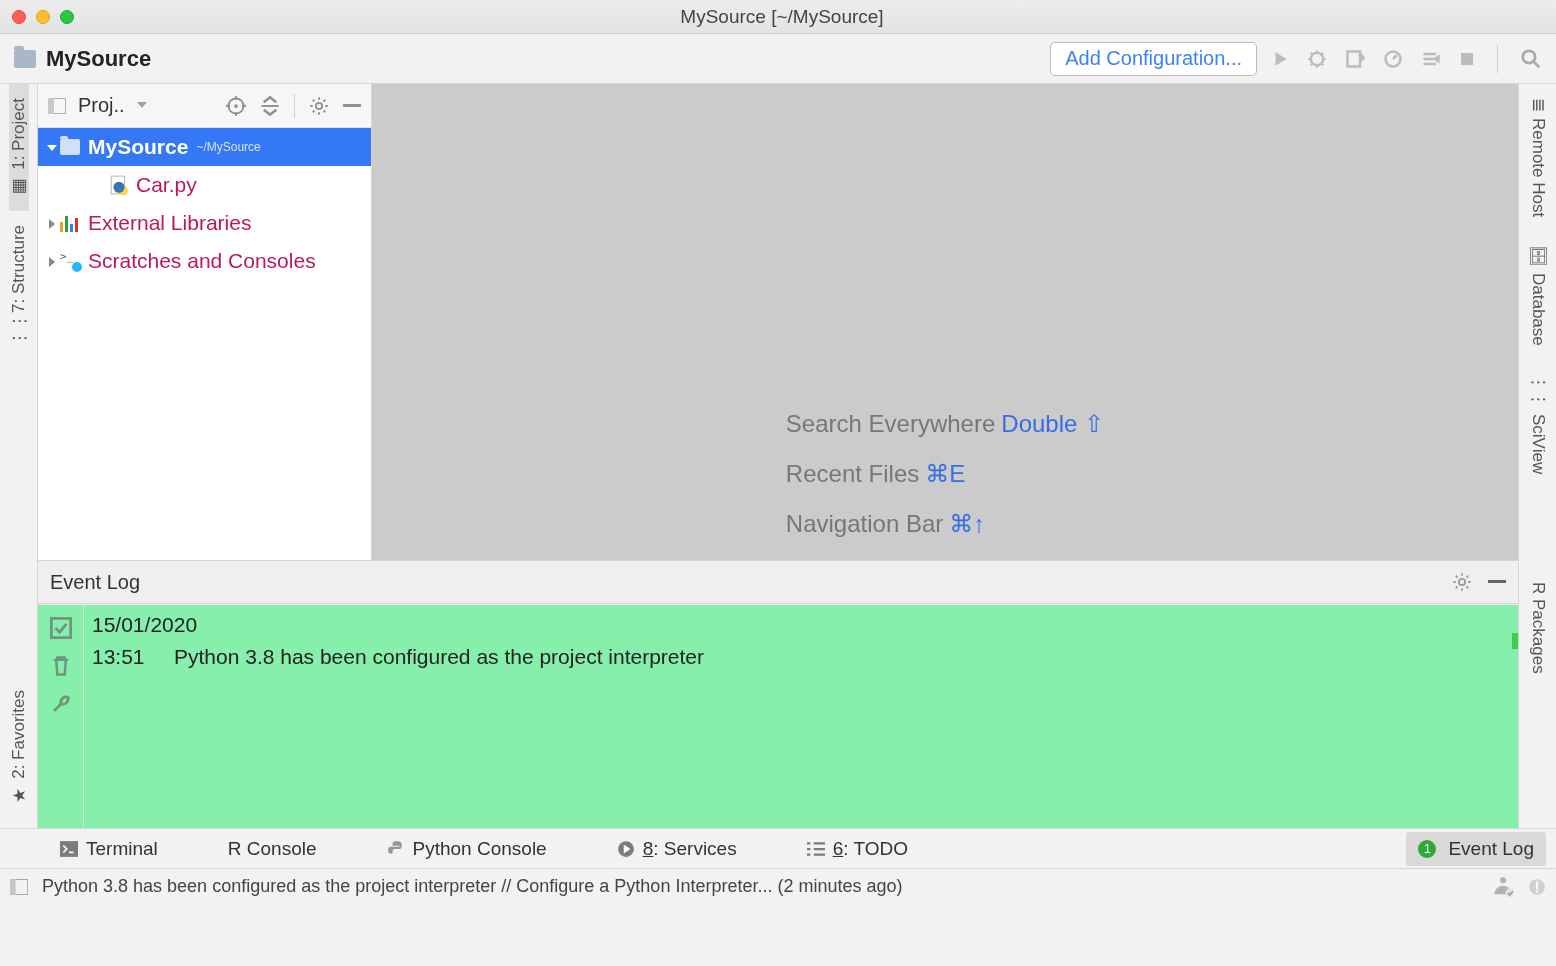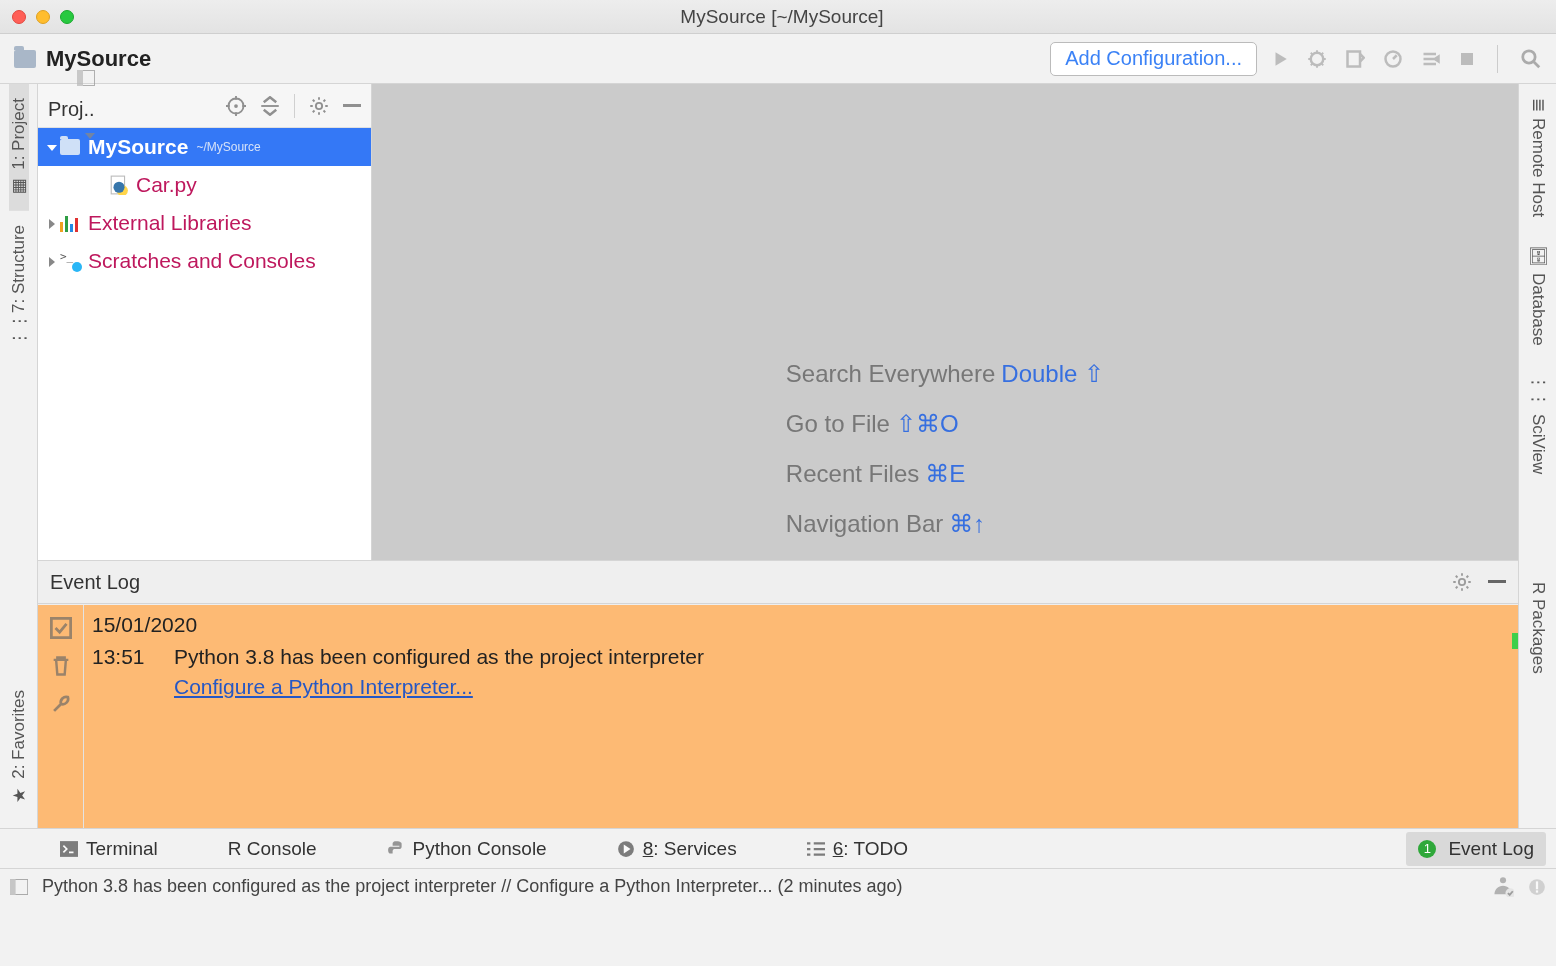--- a/index.html
+++ b/index.html
@@ -27,21 +27,21 @@
 
 
 .mainrow { display: flex; height: 476px; }
 .left-gutter { width: 38px; background: #f2f2f2; border-right: 1px solid #d5d5d5; display: flex; flex-direction: column; align-items: center; }
 .gtab { writing-mode: vertical-rl; transform: rotate(180deg); font-size: 17px; color: #555; padding: 14px 0; display: flex; align-items: center; gap: 6px; cursor: pointer; }
 .gtab.active { background: #dcdcdc; }
 .gicon { writing-mode: horizontal-tb; transform: rotate(90deg); }
 
 .project-panel { width: 334px; background: #fff; border-right: 1px solid #d5d5d5; display: flex; flex-direction: column; }
 .pp-header { height: 44px; display: flex; align-items: center; border-bottom: 1px solid #e0e0e0; padding: 0 10px; background: #f6f6f6; }
-.pp-title { font-size: 20px; color: #333; display: flex; align-items: flex-end; gap: 12px; flex-direction: column; }
+.pp-title { font-size: 20px; color: #333; display: flex; align-items: center; gap: 12px; }
 .pp-title svg { opacity: 0.75; }
 .pp-spacer { flex: 1; }
 .pp-icons { display: flex; gap: 14px; align-items: center; }
 .pp-icons svg { cursor: pointer; opacity: 0.7; }
 .pp-sep { width: 1px; height: 24px; background: #d0d0d0; }
 
 .tree { font-size: 21px; }
 .tree-row { display: flex; align-items: center; height: 38px; padding-left: 8px; white-space: nowrap; overflow: hidden; }
 .tree-row.sel { background: #3478f6; color: #fff; }
 .tree-arrow { width: 14px; display: inline-block; }
@@ -66,21 +66,21 @@
 .tips .tip { margin: 22px 0; }
 .tips .shortcut { color: #366fe0; margin-left: 6px; }
 
 .right-gutter { width: 38px; background: #f2f2f2; border-left: 1px solid #d5d5d5; display: flex; flex-direction: column; align-items: center; }
 .rtab { writing-mode: vertical-rl; font-size: 17px; color: #555; padding: 14px 0; display: flex; align-items: center; gap: 6px; cursor: pointer; }
 
 
 .ev-head { height: 44px; display: flex; align-items: center; padding: 0 12px; border-top: 1px solid #d5d5d5; border-bottom: 1px solid #d5d5d5; background: #efefef; }
 .ev-head .t { font-size: 20px; color: #333; }
 .ev-head .sp { flex:1; }
-.ev-body { flex:1; display: flex; background: #fdba74; border-top: 1px solid #eee; }
+.ev-body { flex:1; display: flex; background: #86efac; border-top: 1px solid #eee; }
 .ev-left { width: 46px; display: flex; flex-direction: column; align-items: center; gap: 16px; padding-top: 12px; border-right: 1px solid #e3e3e3; }
 .ev-left svg { opacity:0.65; cursor:pointer; }
 .ev-content { flex: 1; font-size: 21px; padding: 8px 14px 8px 8px; position:relative; }
 .ev-date { color: #222; margin-bottom: 8px; }
 .ev-row { display: flex; gap: 20px; }
 .ev-time { color: #222; width: 62px; }
 .ev-msg { color: #222; }
 .ev-link { color: #2557c5; text-decoration: underline; margin-left: 82px; display:block; margin-top:6px; cursor:pointer; }
 .ev-green { position:absolute; right:0; top:28px; width:6px; height:16px; background:#3ecf4a; }
 
@@ -232,21 +232,20 @@
             </svg></span>
         <span class="fi-scratch"></span>
         <span class="fname">Scratches and Consoles</span>
       </div>
     </div>
   </div>
 
   <div class="editor">
     <div class="tips">
       <div class="tip"><span>Search Everywhere</span><span class="shortcut">Double ⇧</span></div>
-      <div class="tip"><span>Go to File</span><span class="shortcut">⇧⌘O</span></div>
       <div class="tip"><span>Recent Files</span><span class="shortcut">⌘E</span></div>
       <div class="tip"><span>Navigation Bar</span><span class="shortcut">⌘↑</span></div>
     </div>
   </div>
 
   <div class="right-gutter">
     <div class="rtab">
         <span>≣</span>
         <span>Remote Host</span>
       </div>
@@ -292,21 +291,20 @@
         <svg width="22" height="22" viewBox="0 0 16 16">
             <path d="M13 3a4 4 0 01-5 5L3 13l0 0 5-5a4 4 0 015-5z" fill="none" stroke="#666" stroke-width="2"></path>
           </svg>
       </div>
       <div class="ev-content">
         <div class="ev-date">15/01/2020</div>
         <div class="ev-row">
           <div class="ev-time">13:51</div>
           <div class="ev-msg">Python 3.8 has been configured as the project interpreter</div>
         </div>
-        <a class="ev-link">Configure a Python Interpreter...</a>
         <div class="ev-green"></div>
       </div>
     </div>
   </div>
   <div class="right-gutter-low" style="height:268px;">
     <div class="rtab">
         <span>R Packages</span>
       </div>
   </div>
 </div>

